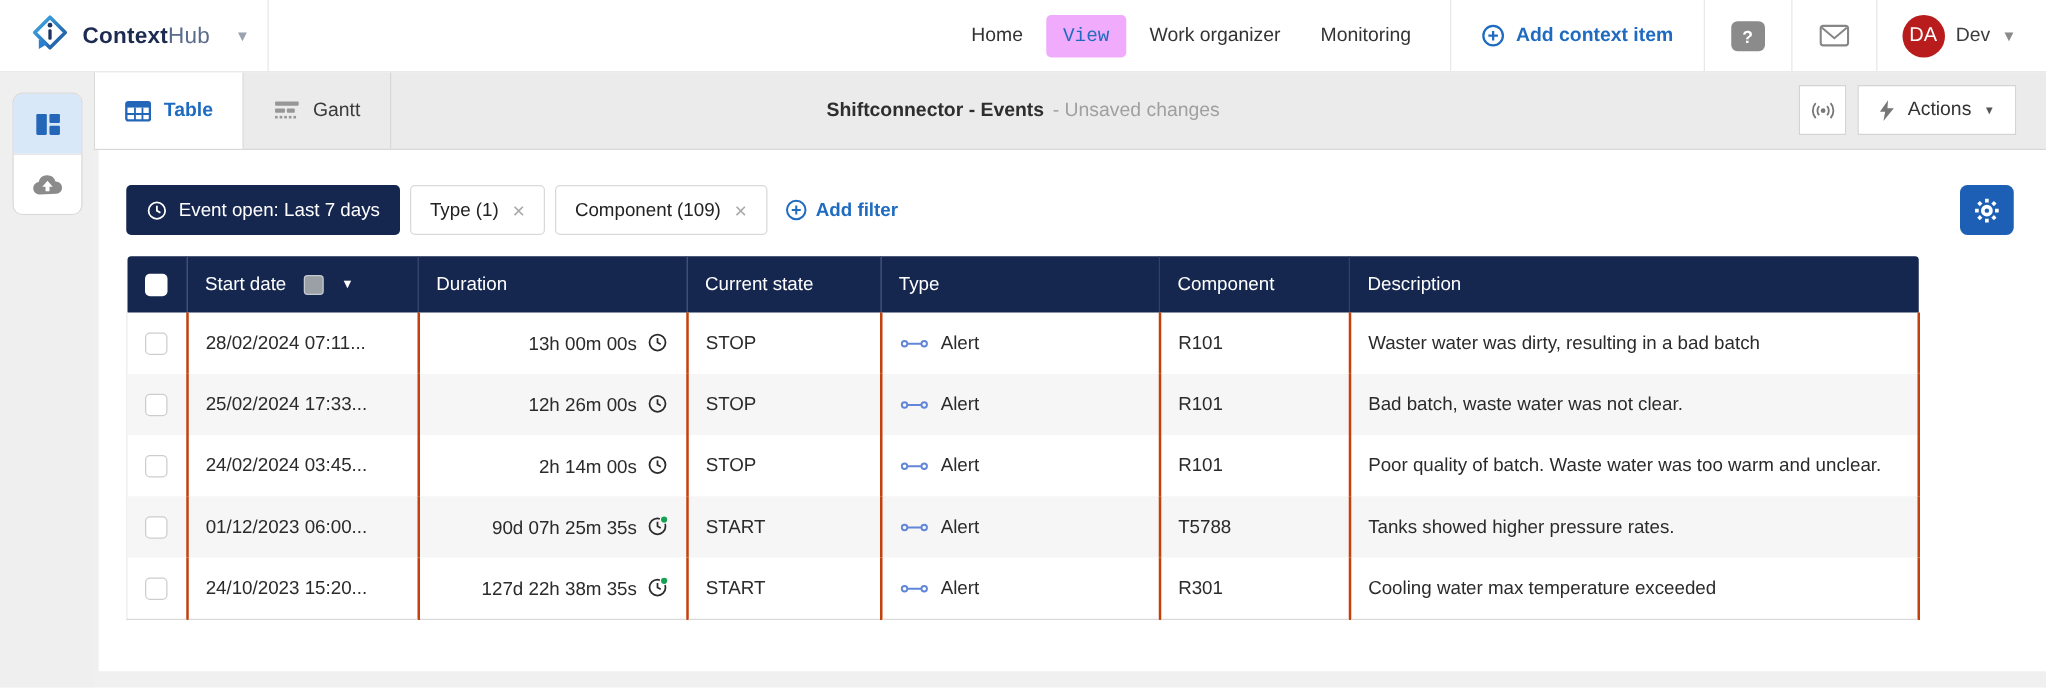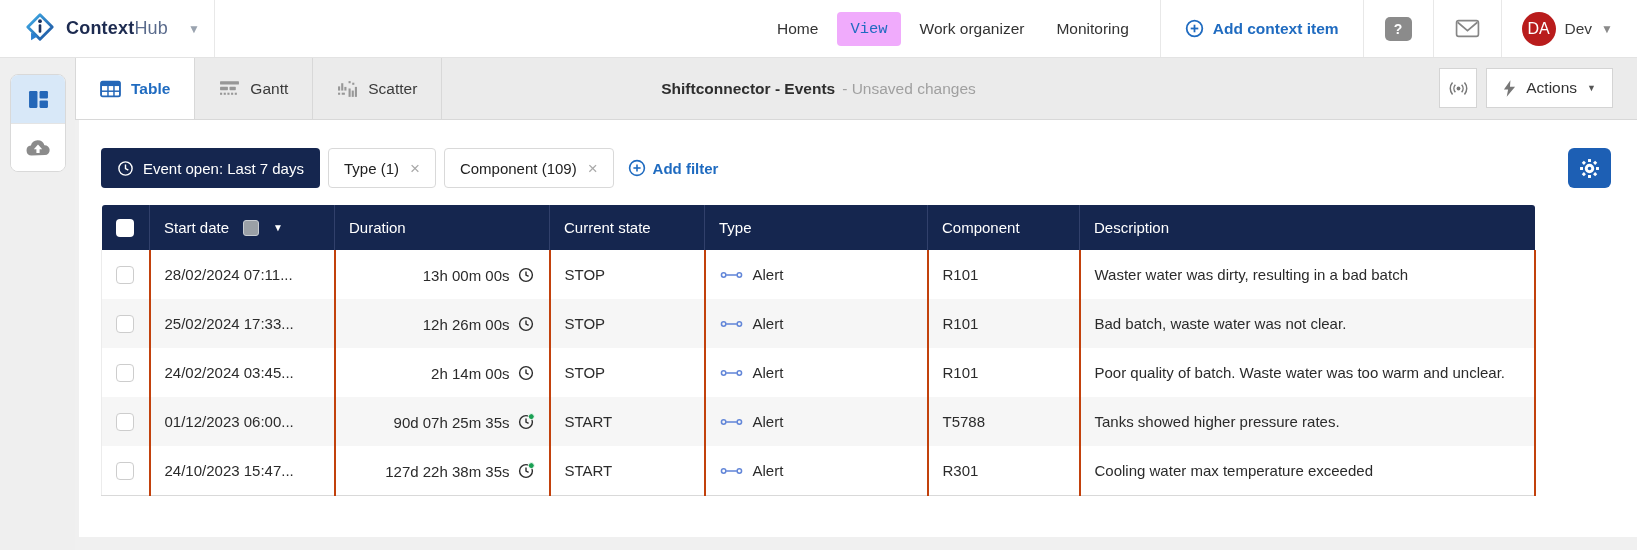--- a/index.html
+++ b/index.html
@@ -235,37 +235,20 @@
             <rect x="1" y="6.4" width="7.5" height="3.2" rx="0.6"></rect>
             <rect x="10" y="6.4" width="6" height="3.2" rx="0.6"></rect>
             <rect x="1" y="12" width="2" height="2"></rect>
             <rect x="4.5" y="12" width="2" height="2"></rect>
             <rect x="8" y="12" width="2" height="2"></rect>
             <rect x="11.5" y="12" width="2" height="2"></rect>
             <rect x="15" y="12" width="2" height="2"></rect>
           </svg>
       </span>
       <span>Gantt</span>
-    </div>
-    <div class="tab">
-      <span style="display:flex">
-        <svg width="21" height="18" viewBox="0 0 20 17" fill="#979797">
-            <rect x="1" y="6" width="2" height="4"></rect>
-            <rect x="4" y="3" width="2" height="7"></rect>
-            <rect x="7" y="6.5" width="2" height="3.5"></rect>
-            <rect x="1" y="12" width="2" height="2"></rect>
-            <rect x="4.5" y="12" width="3" height="2"></rect>
-            <rect x="11" y="1" width="2" height="2"></rect>
-            <rect x="14.5" y="2.5" width="2" height="2"></rect>
-            <rect x="11" y="8" width="2" height="8"></rect>
-            <rect x="14" y="10" width="2" height="6"></rect>
-            <rect x="17" y="6.5" width="2" height="9.5"></rect>
-          </svg>
-      </span>
-      <span>Scatter</span>
     </div>
   </div>
   <div class="viewbar-right">
     <button class="wb-btn broadcast-btn">
       <span style="display:flex">
         <svg width="23" height="15" viewBox="0 0 22 14" fill="none" stroke="#777" stroke-width="1.4">
             <circle cx="11" cy="7" r="1.8" fill="#777" stroke="none"></circle>
             <path d="M8 3.5 A5.2 5.2 0 0 0 8 10.5"></path>
             <path d="M5.3 1.3 A8.6 8.6 0 0 0 5.3 12.7"></path>
             <path d="M14 3.5 A5.2 5.2 0 0 1 14 10.5"></path>
@@ -482,21 +465,21 @@
                 </svg>
         </span>
         <span>Alert</span>
       </span>
     </td>
     <td>T5788</td>
     <td>Tanks showed higher pressure rates.</td>
   </tr>
         <tr>
     <td><span class="checkbox"></span></td>
-    <td>24/10/2023 15:47...</td>
+    <td>24/10/2023 15:20...</td>
     <td class="cell-duration">
       <span>127d 22h 38m 35s</span><svg class="clock live" width="18" height="18" viewBox="0 0 18 18">
               <circle cx="9" cy="9" r="6.4" fill="none" stroke="#2b2b2b" stroke-width="1.4"></circle>
               <path d="M9 5.4 V9 L11.6 10.4" fill="none" stroke="#2b2b2b" stroke-width="1.4"></path>
               <circle class="dot" cx="14.3" cy="3.6" r="3" fill="#1aa053" stroke="#fff" stroke-width="1"></circle>
             </svg>
     </td>
     <td>START</td>
     <td>
       <span class="cell-type">

